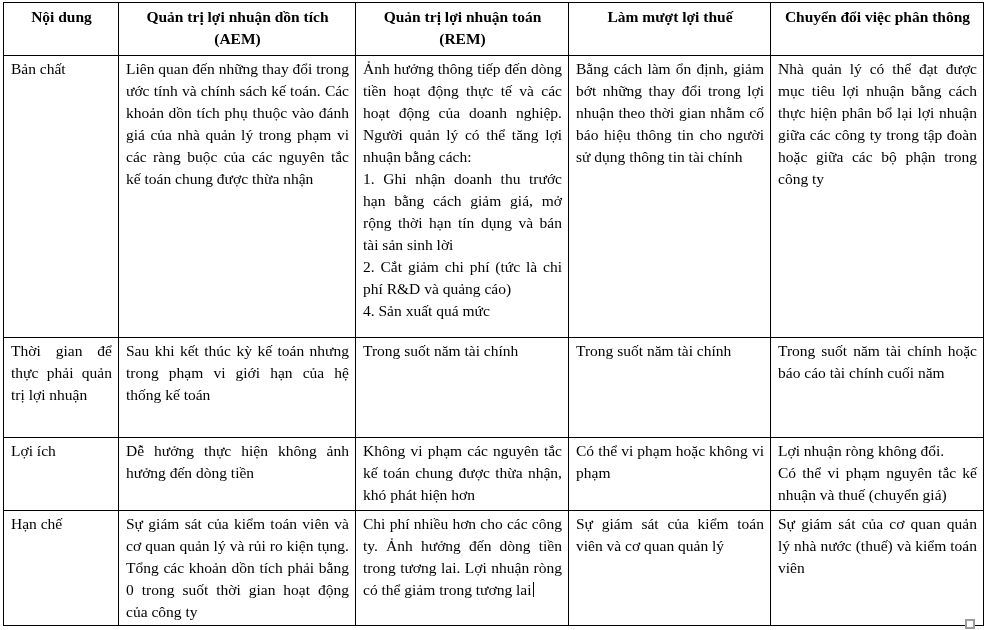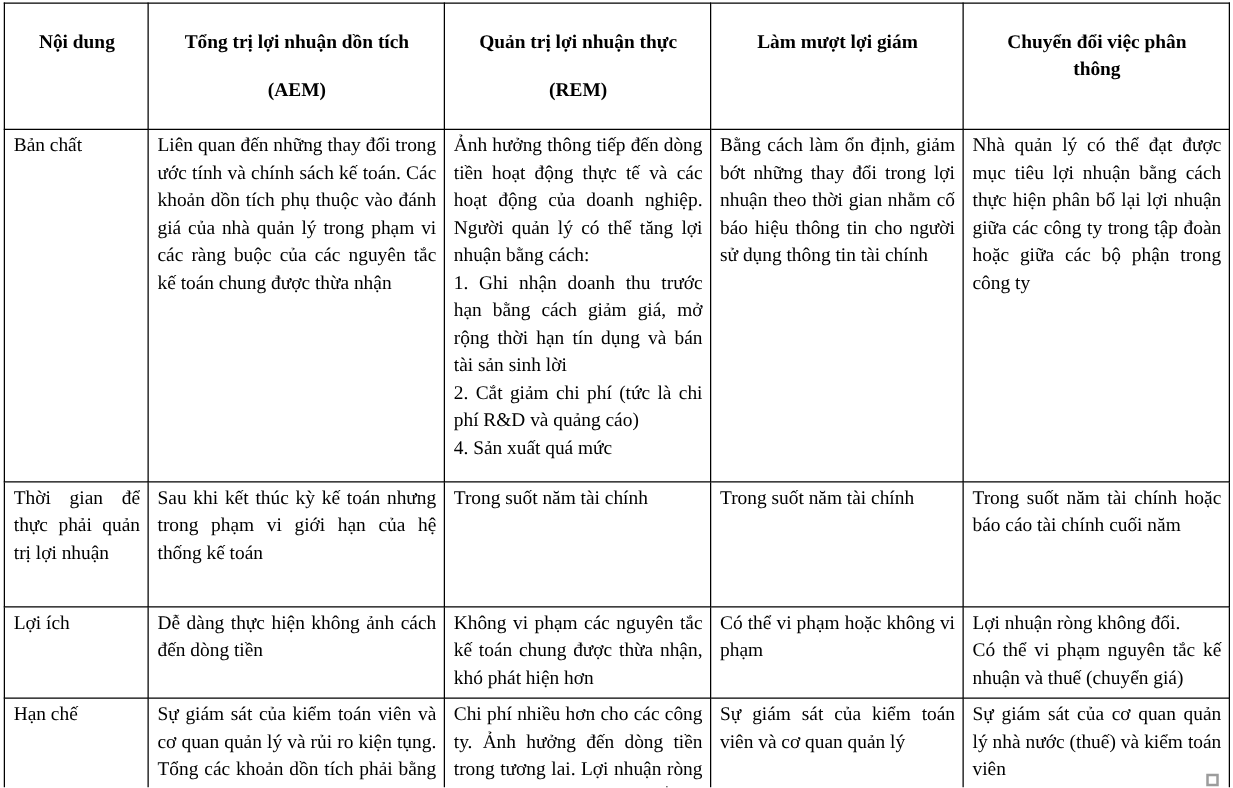--- a/index.html
+++ b/index.html
@@ -41,21 +41,21 @@
   }
   table.doc-table td {
     text-align: justify;
   }
   thead tr       { height: 53px;  }
   tbody tr.r0    { height: 282px; }
   tbody tr.r1    { height: 100px; }
   tbody tr.r2    { height: 73px;  }
   tbody tr.r3    { height: 107px; }
   .para { margin: 0; }
-  .hline { margin: 17px; }
+  .hline { margin: 0; }
   .caret {
     display: inline-block;
     width: 1.5px;
     height: 15px;
     background: #000000;
     vertical-align: -2px;
     margin-left: 1px;
   }
   .resize-handle {
     position: absolute;
@@ -78,29 +78,29 @@
       <col style="width:213px">
       <col style="width:202px">
       <col style="width:213px">
     </colgroup>
     <thead id="thead">
         <tr>
           <th>
             <div class="hline">Nội dung</div>
           </th>
           <th>
-            <div class="hline">Tổng trị lợi nhuận dồn tích</div>
+            <div class="hline">Quản trị lợi nhuận dồn tích</div>
             <div class="hline">(AEM)</div>
           </th>
           <th>
-            <div class="hline">Quản trị lợi nhuận thực</div>
+            <div class="hline">Quản trị lợi nhuận toán</div>
             <div class="hline">(REM)</div>
           </th>
           <th>
-            <div class="hline">Làm mượt lợi giám</div>
+            <div class="hline">Làm mượt lợi thuế</div>
           </th>
           <th>
             <div class="hline">Chuyển đổi việc phân thông</div>
           </th>
         </tr>
       </thead>
     <tbody id="tbody">
         <tr class="r0">
           <td>
             <div class="para">Bản chất</div>
@@ -136,21 +136,21 @@
           </td>
           <td>
             <div class="para"><span>Trong suốt năm tài chính hoặc báo cáo tài chính cuối năm</span></div>
           </td>
         </tr>
         <tr class="r2">
           <td>
             <div class="para">Lợi ích</div>
           </td>
           <td>
-            <div class="para"><span>Dễ dàng thực hiện không ảnh cách đến dòng tiền</span></div>
+            <div class="para"><span>Dễ hưởng thực hiện không ảnh hưởng đến dòng tiền</span></div>
           </td>
           <td>
             <div class="para"><span>Không vi phạm các nguyên tắc kế toán chung được thừa nhận, khó phát hiện hơn</span></div>
           </td>
           <td>
             <div class="para"><span>Có thể vi phạm hoặc không vi phạm</span></div>
           </td>
           <td>
             <div class="para"><span>Lợi nhuận ròng không đổi.</span></div>
             <div class="para"><span>Có thể vi phạm nguyên tắc kế nhuận và thuế (chuyển giá)</span></div>

